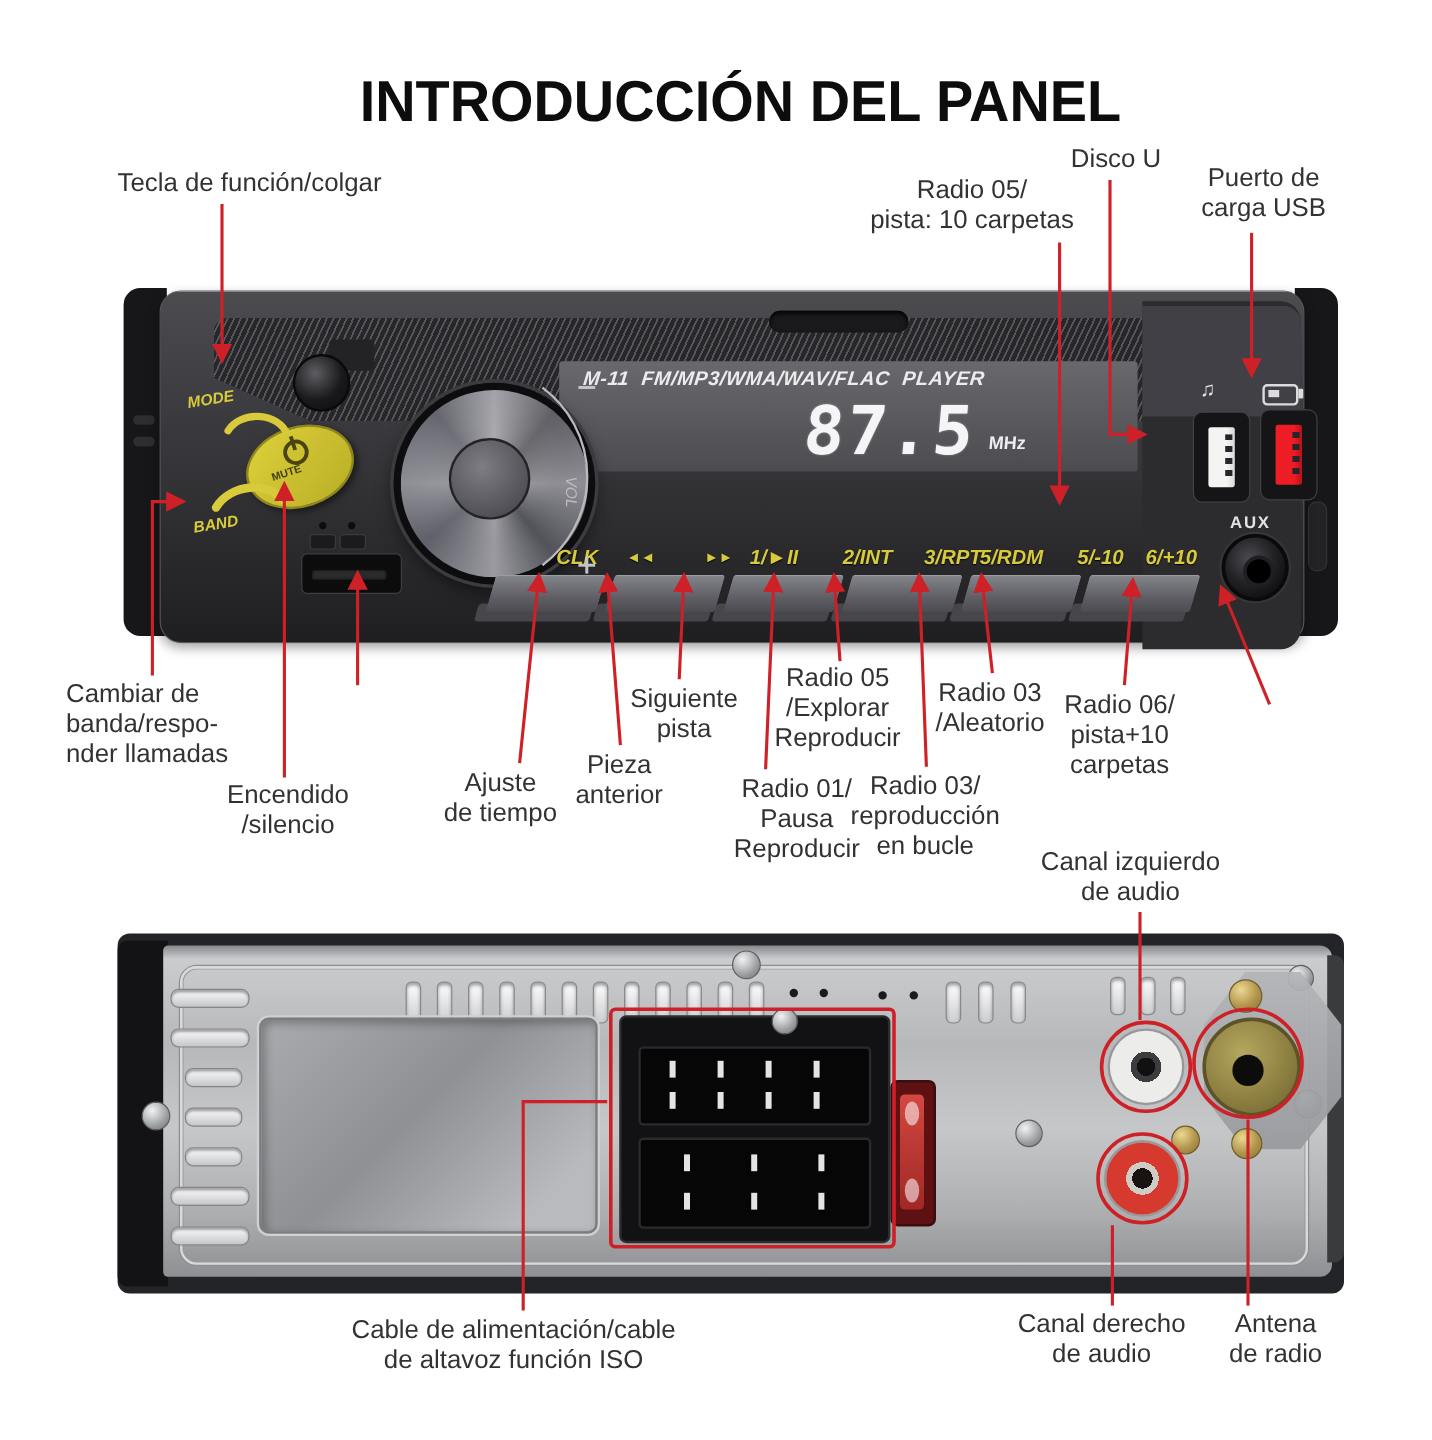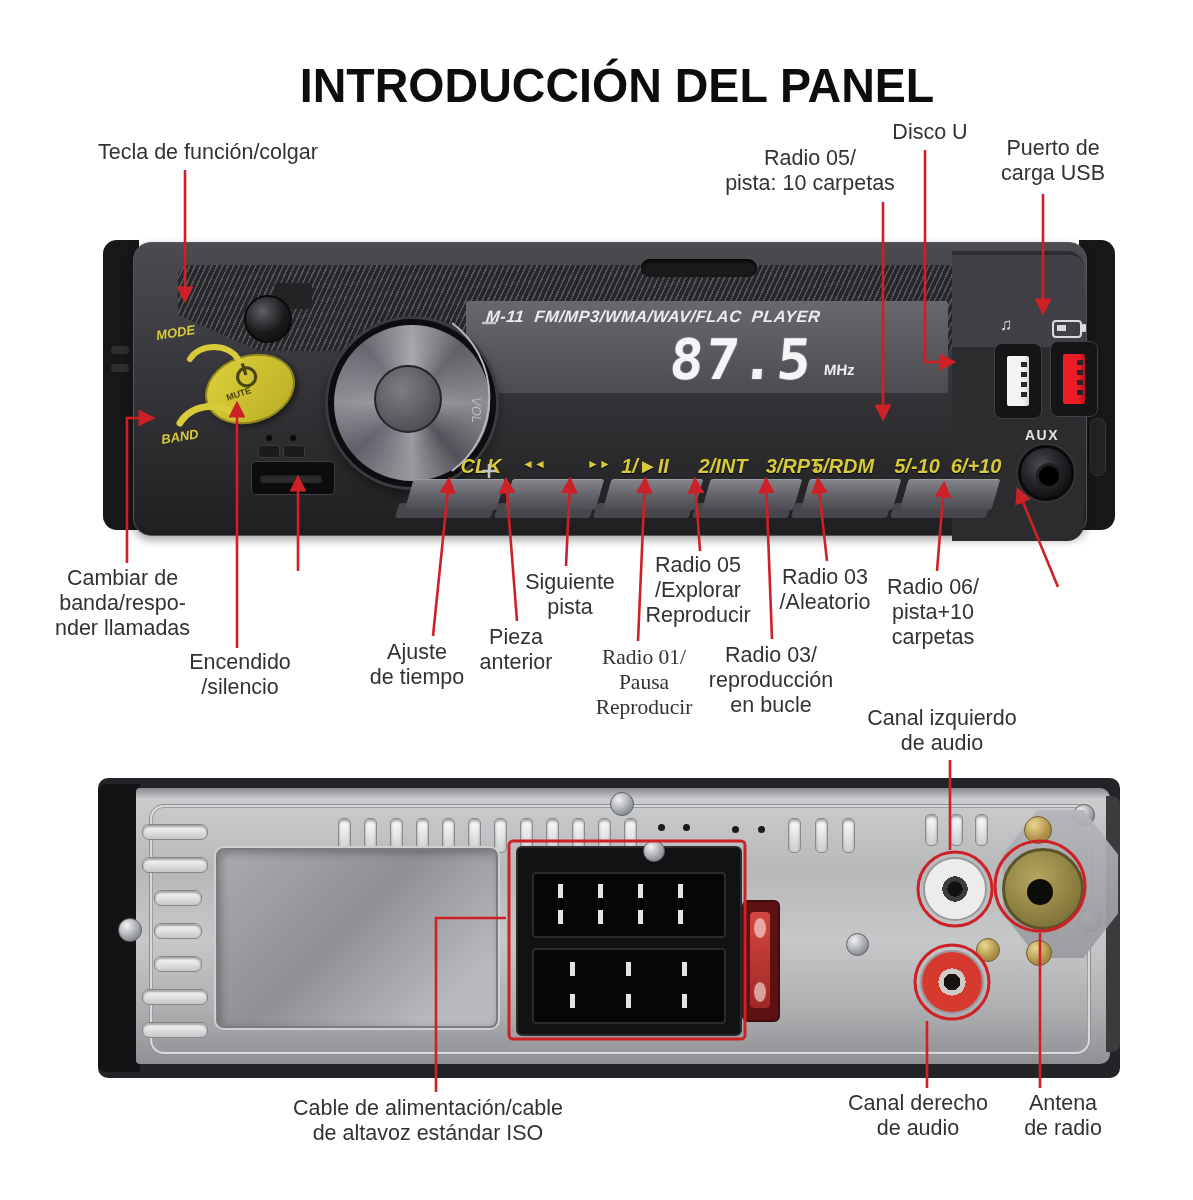--- a/index.html
+++ b/index.html
@@ -3,32 +3,32 @@
 <meta charset="utf-8">
 <style>
   html,body{margin:0;padding:0;background:#fff;}
   .page{position:relative;width:1193px;height:1200px;background:#fff;overflow:hidden;
         font-family:"Liberation Sans",sans-serif;}
   .abs{position:absolute;}
   .title{position:absolute;top:58px;left:617px;transform:translateX(-50%) scaleX(.97);
          font-size:48px;font-weight:800;color:#0d0d0d;white-space:nowrap;letter-spacing:0;}
   .callout{position:absolute;font-size:21.5px;line-height:1.16;color:#323232;
            white-space:pre-line;text-align:center;transform:translateX(-50%);z-index:2;}
-  .callout.la{text-align:center;transform:none;}
+  .callout.la{text-align:left;transform:none;}
   
   .front{position:absolute;left:103px;top:228px;width:1012px;height:308px;z-index:1;}
   .face{position:absolute;left:30px;top:14px;width:952px;height:292px;border-radius:18px;
         background:linear-gradient(180deg,#4b4b50 0%,#3a3a3e 38%,#2b2b2e 72%,#1f1f22 100%);
         border:1px solid #56565b;box-shadow:0 4px 10px rgba(0,0,0,.35);}
   .sleeve{position:absolute;top:12px;width:36px;height:290px;background:#17171a;}
   .hatch{position:absolute;left:44px;top:22px;width:810px;height:86px;border-radius:12px 4px 0 0;
          background:repeating-linear-gradient(115deg,rgba(150,150,158,.28) 0 1.5px,rgba(22,22,25,.55) 1.5px 5px),#3c3c40;
          clip-path:polygon(0 0,100% 0,100% 100%,10% 100%,0 58%);}
   .keylabel{position:absolute;transform:translateX(-50%);font-weight:700;font-style:italic;
-            color:#d7ca3c;font-size:20px;text-shadow:0 1px 1px #000;white-space:nowrap;}
+            color:#d7ca3c;font-size:17px;text-shadow:0 1px 1px #000;white-space:nowrap;}
   .trap{position:absolute;height:30px;width:92px;transform:skewX(-16deg);border-radius:3px;
         background:linear-gradient(180deg,#83838a,#5e5e64 60%,#4b4b51);border-top:1px solid #9b9ba2;}
   .trapb{position:absolute;height:15px;width:96px;transform:skewX(-16deg);border-radius:3px;background:#46464b;}
   .usb{position:absolute;width:46px;height:74px;background:#151517;border:1px solid #404045;border-radius:8px;}
   .usb .tongue{position:absolute;left:12px;top:12px;width:22px;height:50px;border-radius:2px;}
   .usb .tongue:after{content:"";position:absolute;right:2px;top:6px;width:6px;height:38px;
         background:repeating-linear-gradient(180deg,#26262a 0 5px,transparent 5px 10px);}
   .scrw,.scrg{position:absolute;border-radius:50%;}
   .scrw{background:radial-gradient(circle at 35% 30%,#f2f2f4,#9da0a3 60%,#6e7073);border:1px solid #5e6063;}
   .scrg{background:radial-gradient(circle at 35% 30%,#ecd892,#b2954c 55%,#8a7338);border:1px solid #6e5c2c;}
@@ -261,39 +261,39 @@
 banda/respo-
 nder llamadas</div>
   <div class="callout" style="left:240px;top:650px;">Encendido
 /silencio</div>
   <div class="callout" style="left:417px;top:640px;">Ajuste
 de tiempo</div>
   <div class="callout" style="left:516px;top:625px;">Pieza
 anterior</div>
   <div class="callout" style="left:570px;top:570px;">Siguiente
 pista</div>
-  <div class="callout" style="left:644px;top:645px;font-family:Liberation Serif, serif;">Radio 01/
+  <div class="callout" style="left:664px;top:645px;">Radio 01/
 Pausa
 Reproducir</div>
   <div class="callout" style="left:698px;top:553px;">Radio 05
 /Explorar
 Reproducir</div>
   <div class="callout" style="left:771px;top:643px;">Radio 03/
 reproducción
 en bucle</div>
   <div class="callout" style="left:825px;top:565px;">Radio 03
 /Aleatorio</div>
   <div class="callout" style="left:933px;top:575px;">Radio 06/
 pista+10
 carpetas</div>
   <div class="callout" style="left:942px;top:706px;">Canal izquierdo
 de audio</div>
 
   <div class="callout" style="left:428px;top:1096px;">Cable de alimentación/cable
-de altavoz estándar ISO</div>
+de altavoz función ISO</div>
   <div class="callout" style="left:918px;top:1091px;">Canal derecho
 de audio</div>
   <div class="callout" style="left:1063px;top:1091px;">Antena
 de radio</div>
 
   <svg class="overlay" width="1193" height="1200" viewBox="0 0 1193 1200">
     <defs>
       <marker id="arr" viewBox="0 0 10 10" refX="8" refY="5" markerWidth="6.5" markerHeight="6.5" orient="auto-start-reverse">
         <path d="M0,0 L10,5 L0,10 z" fill="#ce2127"></path>
       </marker>

